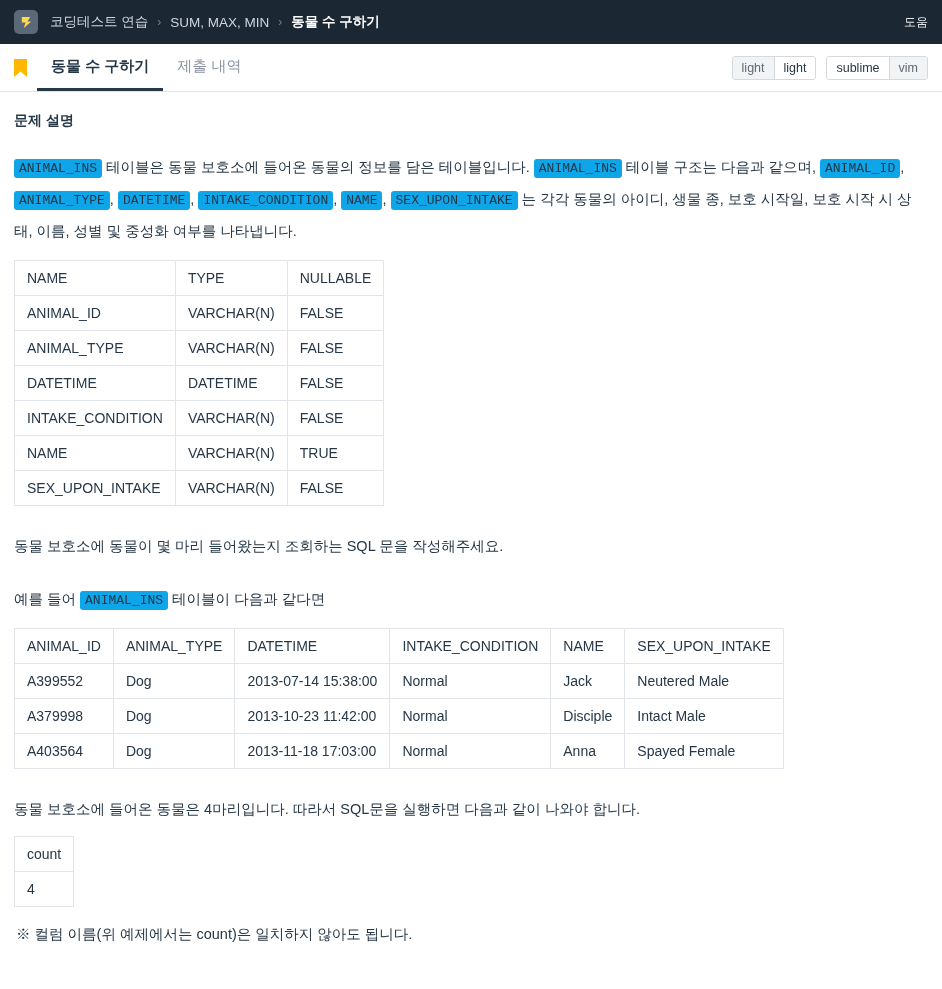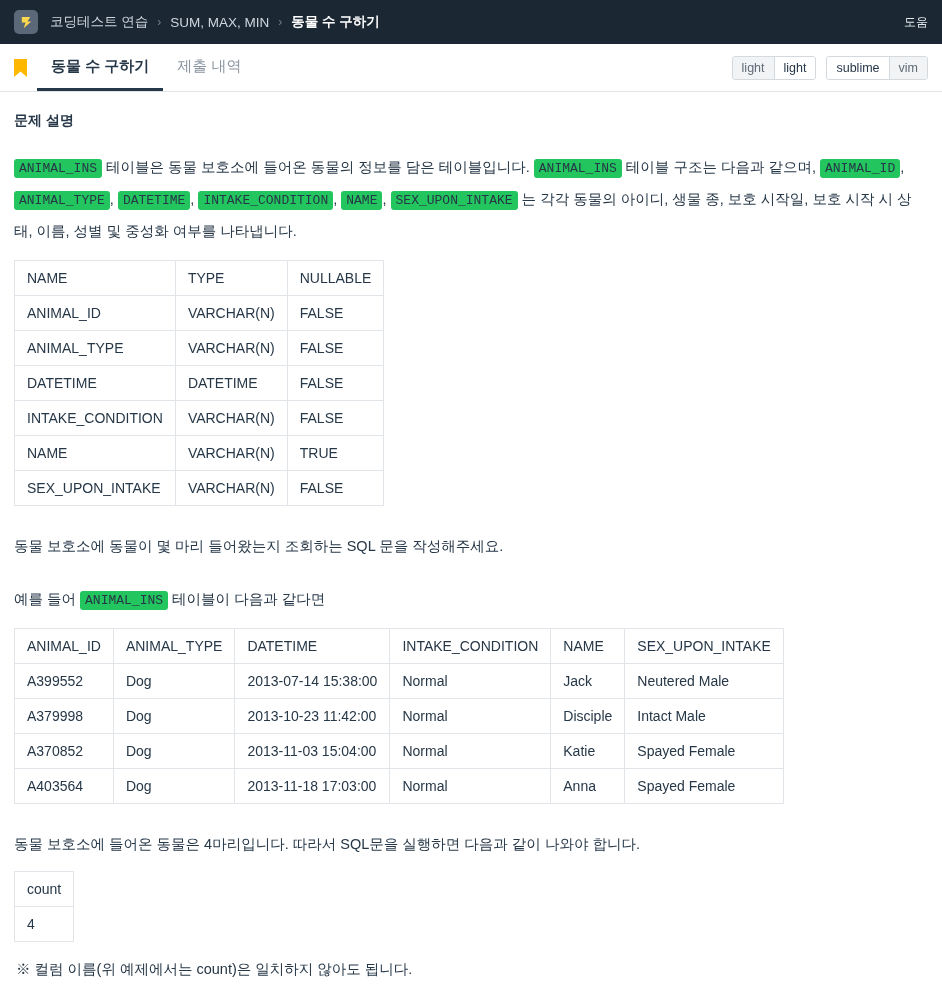--- a/index.html
+++ b/index.html
@@ -96,21 +96,21 @@
   .section-title { font-size: 14px; font-weight: bold; margin: 4px 0 22px 0; }
   .para {
     font-size: 14.5px;
     line-height: 30px;
     margin: 0 0 14px 0;
     color: #263747;
   }
   code.ident {
     font-family: "Liberation Mono", monospace;
     font-size: 13px;
-    background: #22c55e;
+    background: #0ea5e9;
     border-radius: 3px;
     padding: 2px 5px;
     color: #263747;
     white-space: nowrap;
   }
 
   table.grid {
     border-collapse: collapse;
     margin: 6px 0 18px 0;
     background: #fff;
@@ -276,28 +276,20 @@
       </tr>
       <tr>
         <td>A379998</td>
         <td>Dog</td>
         <td>2013-10-23 11:42:00</td>
         <td>Normal</td>
         <td>Disciple</td>
         <td>Intact Male</td>
       </tr>
       <tr>
-        <td>A370852</td>
-        <td>Dog</td>
-        <td>2013-11-03 15:04:00</td>
-        <td>Normal</td>
-        <td>Katie</td>
-        <td>Spayed Female</td>
-      </tr>
-      <tr>
         <td>A403564</td>
         <td>Dog</td>
         <td>2013-11-18 17:03:00</td>
         <td>Normal</td>
         <td>Anna</td>
         <td>Spayed Female</td>
       </tr>
     </tbody>
   </table>
 

